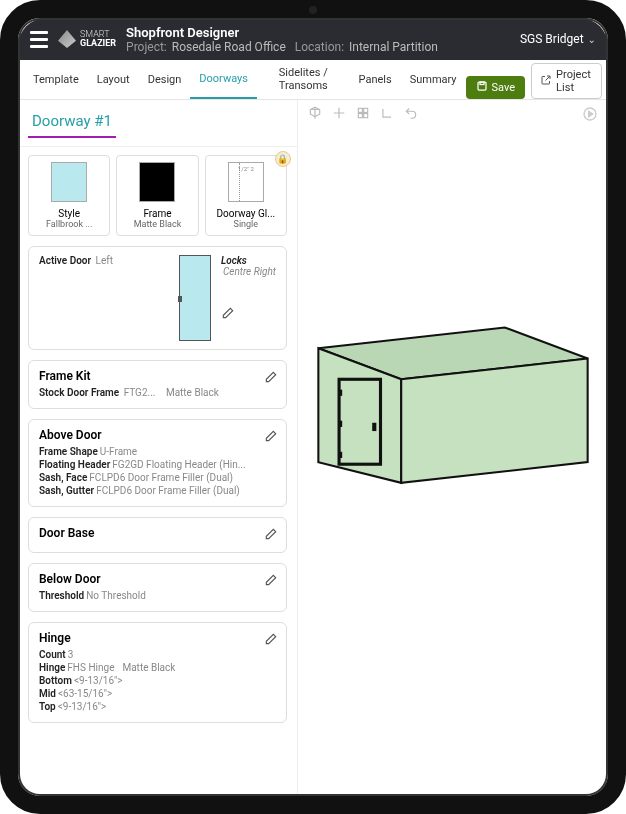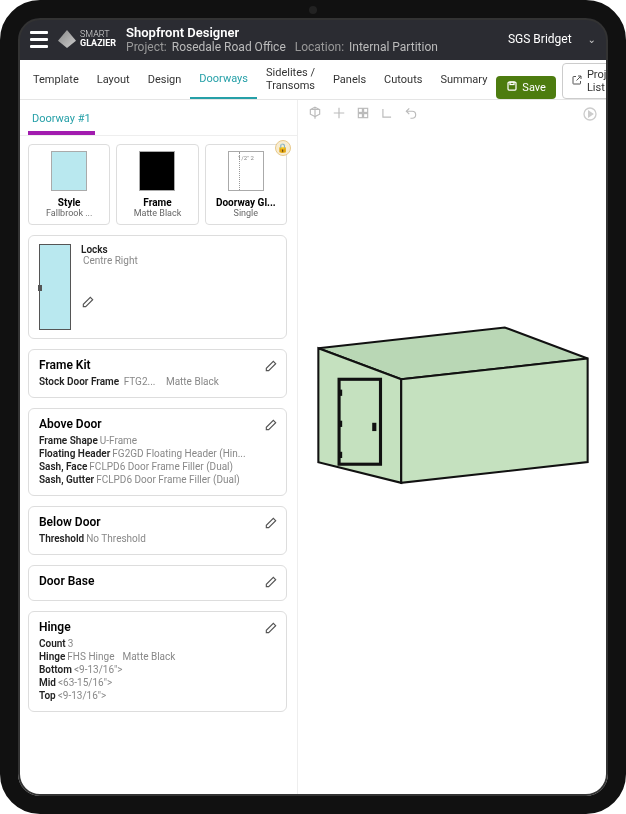--- a/index.html
+++ b/index.html
@@ -22,21 +22,21 @@
   .camera {
     position: absolute;
     top: 6px; left: 50%; transform: translateX(-50%);
     width: 8px; height: 8px; border-radius: 50%;
     background: #222;
   }
   .screen {
     position: absolute;
     top: 18px; left: 18px; right: 18px; bottom: 18px;
     background: #fff;
-    border-radius: 4px;
+    border-radius: 28px;
     overflow: hidden;
     display: flex;
     flex-direction: column;
   }
   
   .topbar {
     background: #2b2c32;
     color: #fff;
     display: flex;
     align-items: center;
@@ -54,21 +54,21 @@
     width: 18px; height: 18px; background: linear-gradient(135deg,#888,#ccc);
     clip-path: polygon(50% 0,100% 60%,50% 100%,0 60%);
   }
   .logo-text { font-size: 9px; line-height: 1; }
   .logo-text .thin { font-weight: 300; color: #ddd; }
   .logo-text .bold { font-weight: 700; text-align: center; }
   .title-block { flex: 1; }
   .title-block h1 { font-size: 13px; font-weight: 600; }
   .title-meta { font-size: 12px; color: #bbb; }
   .title-meta .mlabel { color: #999; margin-right: 2px; }
-  .userbtn { font-size: 12px; display: flex; align-items: center; gap: 16px; cursor: pointer; }
+  .userbtn { font-size: 12px; display: flex; align-items: center; gap: 4px; cursor: pointer; }
   .chev { font-size: 10px; color: #ccc; }
 
   
   .tabrow {
     display: flex; align-items: flex-end;
     gap: 0;
     border-bottom: 1px solid #e5e5e5;
     padding: 0 6px;
     height: 40px;
     font-size: 11px;
@@ -107,25 +107,25 @@
     overflow-y: auto;
     padding: 6px 10px 20px 10px;
   }
   .rightpane {
     flex: 1;
     position: relative;
   }
 
   
   .subtab {
-    font-size: 11px; color: #26a0a8;
+    font-size: 15px; color: #26a0a8;
     padding: 6px 4px;
-    border-bottom: 4px solid #a21caf;
+    border-bottom: 2px solid #a21caf;
     display: inline-block;
-    margin-bottom: 0;
+    margin-bottom: 8px;
   }
   .subtab-row { border-bottom: 1px solid #eee; margin: 0 -10px 8px; padding: 0 10px; }
 
   
   .selrow { display: flex; gap: 6px; margin-bottom: 10px; position: relative; }
   .selcard {
     flex: 1;
     border: 1px solid #ddd; border-radius: 4px;
     padding: 6px 4px;
     text-align: center;
@@ -140,21 +140,21 @@
   }
   .sw-style { background: #b9e8ef; border: 1px solid #666; }
   .sw-color { background: #000; }
   .sw-glass { background: #fff; border: none; position: relative; }
   .sw-glass::before {
     content: "";
     position: absolute; left: 10px; top: 0; bottom: 0;
     border-left: 1px dotted #999;
   }
   .glass-dims { position: absolute; top: 2px; left: 50%; transform: translateX(-50%); font-size: 6px; color: #888; }
-  .selcard .clabel { font-size: 10px; font-weight: 700; }
+  .selcard .clabel { font-size: 10px; font-weight: 400; }
   .selcard .cval { font-size: 9px; color: #666; white-space: nowrap; overflow: hidden; text-overflow: ellipsis; }
   .badge-lock {
     position: absolute; top: -5px; right: -5px;
     width: 16px; height: 16px; border-radius: 50%;
     background: #f7ecd2; border: 1px solid #e8c98a;
     display: flex; align-items: center; justify-content: center;
     font-size: 9px; color: #c79a3a;
   }
 
   
@@ -179,21 +179,21 @@
   .activecard { display: flex; gap: 10px; }
   .activecard .left { flex: 1; }
   .activecard .doorprev {
     width: 32px; height: 86px;
     border: 1px solid #555;
     background: #b9e8ef;
     position: relative;
   }
   .doorprev .handle { position: absolute; left: -2px; top: 40px; width: 4px; height: 6px; background: #555; }
   .activecard .right { text-align: left; }
-  .activecard .right .kv { margin-bottom: 0; }
+  .activecard .right .kv { margin-bottom: 0; font-style: italic; }
   .activecard .right .editicon { position: static; display: inline-block; margin-top: 28px; }
 
   
   .viewtools {
     position: absolute; top: 6px; left: 10px;
     display: flex; gap: 10px;
     color: #aaa; font-size: 12px;
   }
   .viewtools span { cursor: pointer; }
   .playicon {
@@ -245,21 +245,20 @@
     </div>
   </div>
 
   <div class="tabrow">
     <div class="tab">Template</div>
     <div class="tab">Layout</div>
     <div class="tab">Design</div>
     <div class="tab active">Doorways</div>
     <div class="tab stacked">Sidelites / Transoms</div>
     <div class="tab">Panels</div>
-    <div class="tab">Cutouts</div>
     <div class="tab">Summary</div>
     <div class="spacer"></div>
     <div class="btn-save">
       <span>
         <svg class="iconbox" viewBox="0 0 24 24" fill="none" stroke="#fff" stroke-width="2.5">
             <rect x="4" y="4" width="16" height="16" rx="2"></rect>
             <rect x="8" y="4" width="8" height="5"></rect>
           </svg>
       </span>
       <span>Save</span>
@@ -297,20 +296,26 @@
           <div class="swatch sw-glass">
              <div class="glass-dims">1/2"   2</div>
           </div>
           <div class="clabel">Doorway Gl...</div>
           <div class="cval">Single</div>
           <div class="badge-lock">🔒</div>
         </div>
       </div>
 
       <div class="card activecard">
+        <div class="left">
+          <div class="kv">
+            <span class="k">Active Door</span>
+            <span class="v">Left</span>
+          </div>
+        </div>
         <div class="doorprev">
             <div class="handle"></div>
           </div>
         <div class="right">
           <div class="kv"><span class="k">Locks</span></div>
           <div class="kv"><span class="v">Centre Right</span></div>
           <span class="editicon">
             <svg viewBox="0 0 24 24" width="14" height="14" fill="none" stroke="#555" stroke-width="2">
                 <path d="M4 20h4L20 8l-4-4L4 16v4z"></path>
               </svg>
@@ -344,31 +349,31 @@
         <div class="kv"><span class="k">Sash, Face</span><span class="v">FCLPD6 Door Frame Filler (Dual)</span></div>
         <div class="kv"><span class="k">Sash, Gutter</span><span class="v">FCLPD6 Door Frame Filler (Dual)</span></div>
       </div>
 
       <div class="card">
         <span class="editicon">
           <svg viewBox="0 0 24 24" width="14" height="14" fill="none" stroke="#555" stroke-width="2">
               <path d="M4 20h4L20 8l-4-4L4 16v4z"></path>
             </svg>
         </span>
-        <div class="card-title">Below Door</div>
-        <div class="kv"><span class="k">Threshold</span><span class="v">No Threshold</span></div>
+        <div class="card-title">Door Base</div>
       </div>
 
       <div class="card">
         <span class="editicon">
           <svg viewBox="0 0 24 24" width="14" height="14" fill="none" stroke="#555" stroke-width="2">
               <path d="M4 20h4L20 8l-4-4L4 16v4z"></path>
             </svg>
         </span>
-        <div class="card-title">Door Base</div>
+        <div class="card-title">Below Door</div>
+        <div class="kv"><span class="k">Threshold</span><span class="v">No Threshold</span></div>
       </div>
 
       <div class="card">
         <span class="editicon">
           <svg viewBox="0 0 24 24" width="14" height="14" fill="none" stroke="#555" stroke-width="2">
               <path d="M4 20h4L20 8l-4-4L4 16v4z"></path>
             </svg>
         </span>
         <div class="card-title">Hinge</div>
         <div class="kv"><span class="k">Count</span><span class="v">3</span></div>

